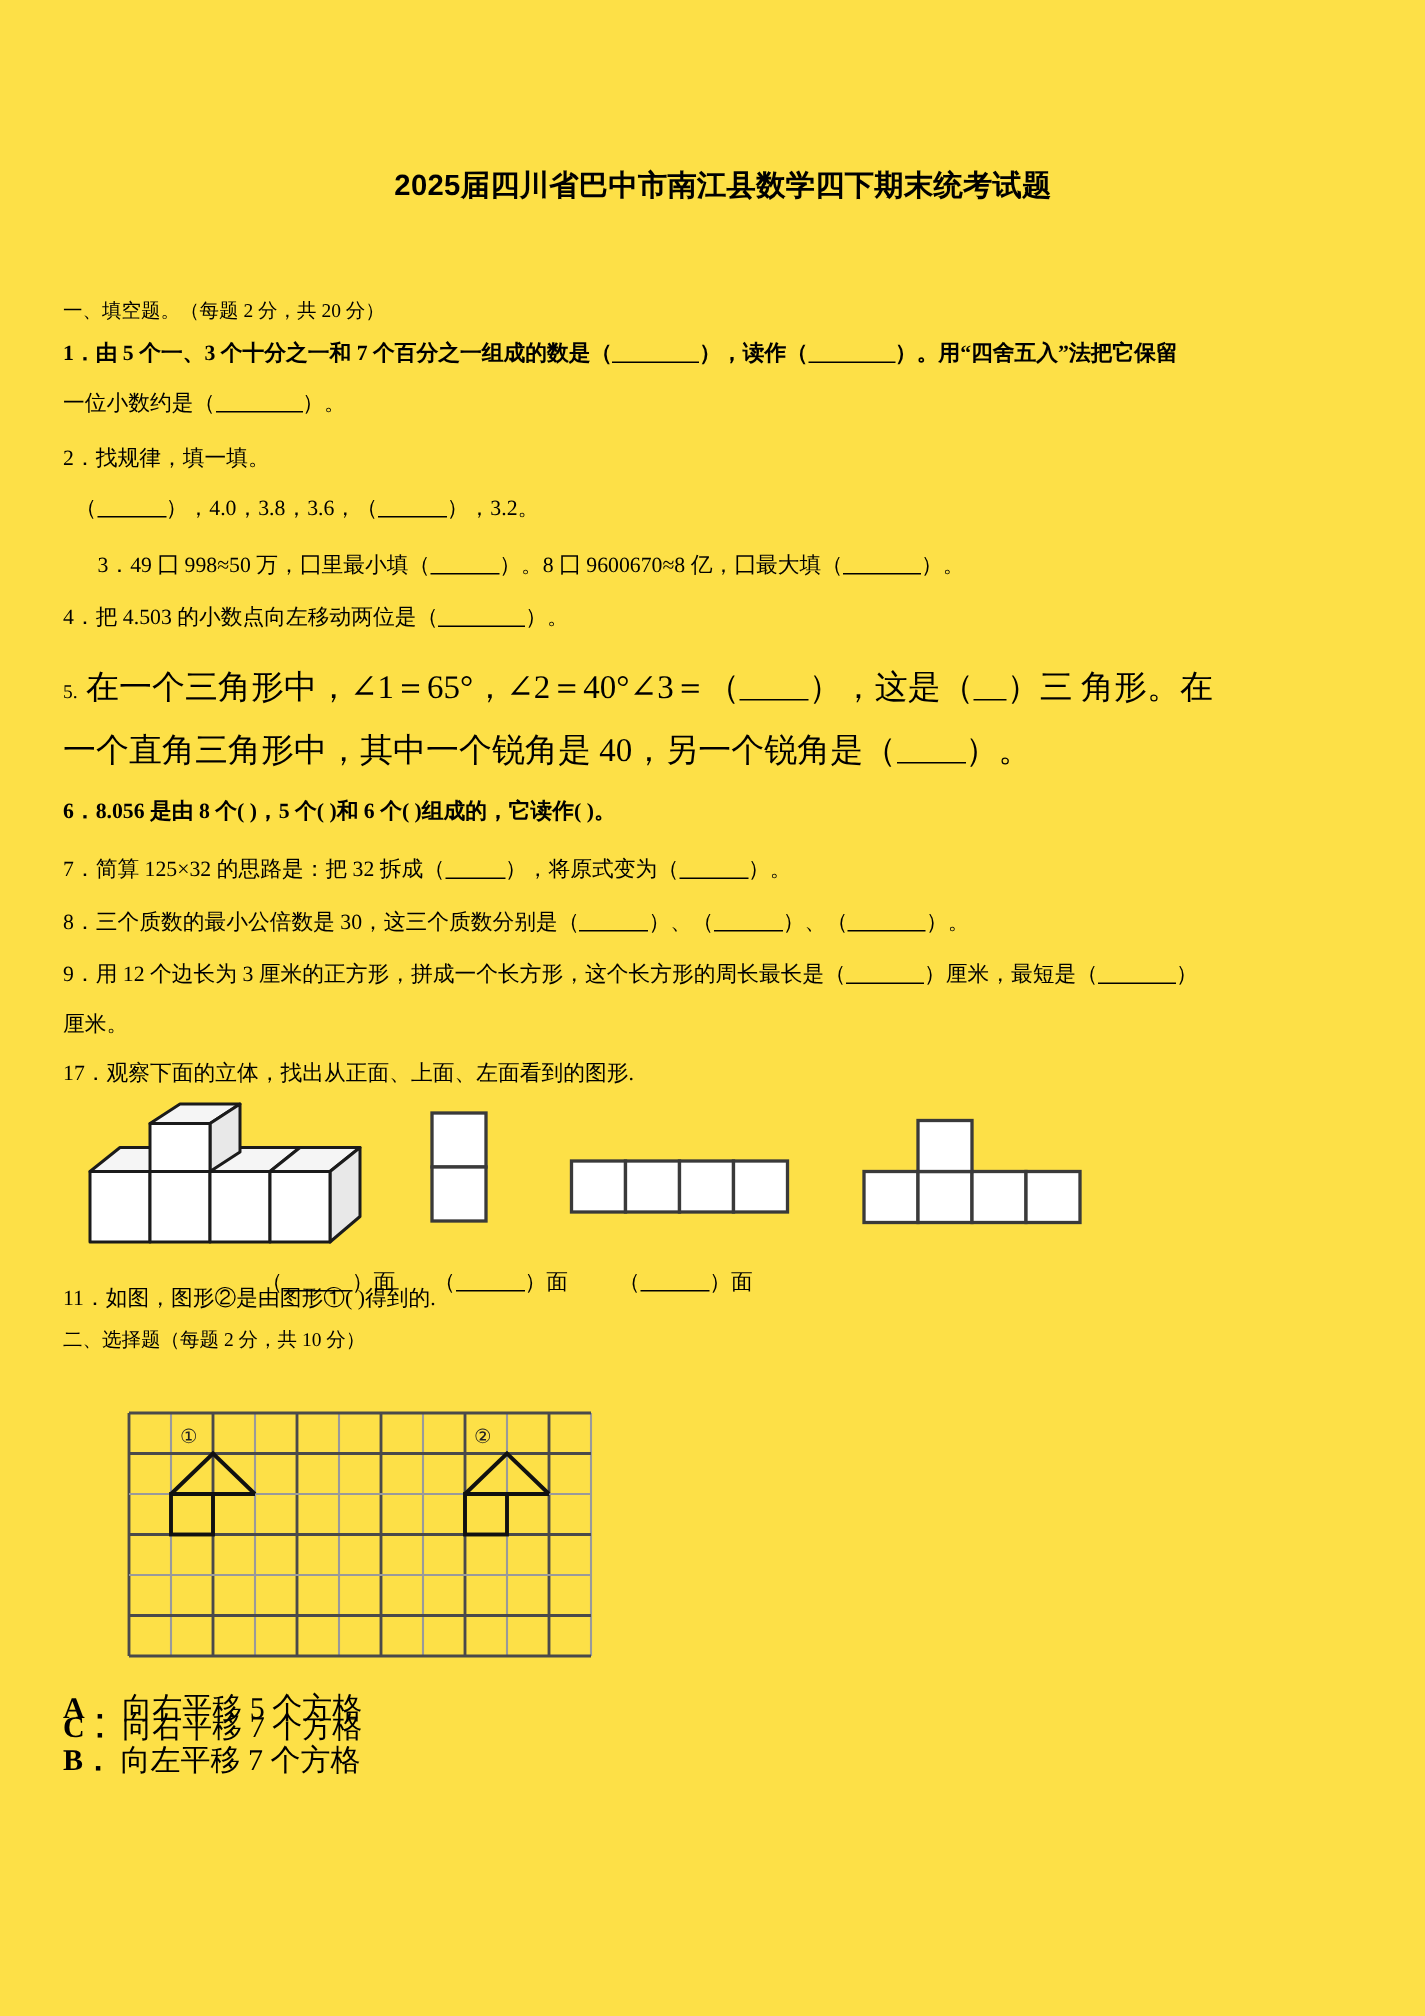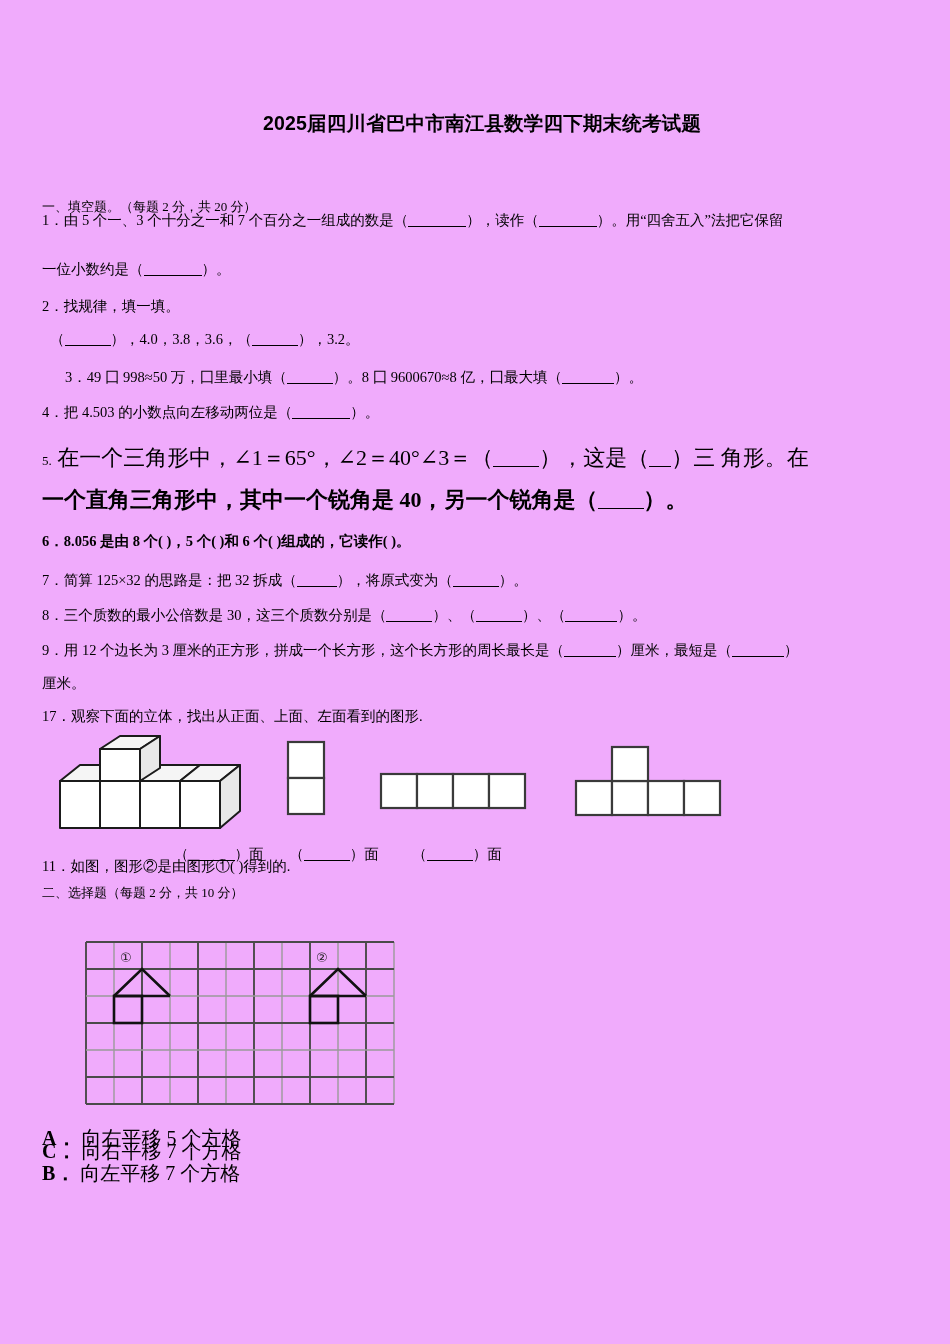--- a/index.html
+++ b/index.html
@@ -14,21 +14,21 @@
     position: relative;
     font-family: "Liberation Serif", "DejaVu Serif", serif;
     color: #000000;
     overflow: hidden;
   }
   .page {
     position: absolute;
     left: 0; top: 0;
     width: 950px;
     height: 1344px;
-    background: #f0abfc;
+    background: #fde047;
   }
   .content {
     position: absolute;
     left: 42px;
     top: 0;
     width: 880px;
   }
 
   
   .doc-title {
@@ -128,21 +128,21 @@
 </head>
 <body>
 
 <div class="page">
   <div class="content">
 
     <div class="doc-title">2025届四川省巴中市南江县数学四下期末统考试题</div>
 
     <div class="line sec-head" style="top:198px;">一、填空题。（每题 2 分，共 20 分）</div>
 
-    <div class="line" style="top:210px;">
+    <div class="line" style="top:226px;font-weight:bold;">
       <span>1．</span><span>由 5 个一、3 个十分之一和 7 个百分之一组成的数是（</span><span class="blk w58"></span><span>），读作（</span><span class="blk w58"></span><span>）。用“四舍五入”法把它保留</span>
     </div>
     <div class="line" style="top:259px;text-align:center;">
       <span>一位小数约是（</span><span class="blk w58"></span><span>）。</span>
     </div>
 
     <div class="line" style="top:296px;">
       <span>2．</span><span>找规律，填一填。</span>
     </div>
     <div class="line" style="top:329px; left:8px;">
@@ -154,21 +154,21 @@
     </div>
 
     <div class="line" style="top:402px;">
       <span>4．</span><span>把 4.503 的小数点向左移动两位是（</span><span class="blk w58"></span><span>）。</span>
     </div>
 
     <div class="line q5" style="top:440px;text-align:center;">
       <span class="num">5.</span>
       <span>在一个三角形中，∠1＝65°，∠2＝40°∠3＝（</span><span class="blk w46"></span><span>），这是（</span><span class="blk w22"></span><span>）三 角形。在</span>
     </div>
-    <div class="line q5" style="top:482px;font-weight:bold;">
+    <div class="line q5" style="top:482px;">
       <span>一个直角三角形中，其中一个锐角是 40，另一个锐角是（</span><span class="blk w46"></span><span>）。</span>
     </div>
 
     <div class="line bold" style="top:531px;">
       <span>6．</span><span>8.056 是由 8 个(   )，5 个(    )和 6 个(    )组成的，它读作(       )。</span>
     </div>
 
     <div class="line" style="top:570px;">
       <span>7．</span><span>简算 125×32 的思路是：把 32 拆成（</span><span class="blk w40"></span><span>），将原式变为（</span><span class="blk w46"></span><span>）。</span>
     </div>

